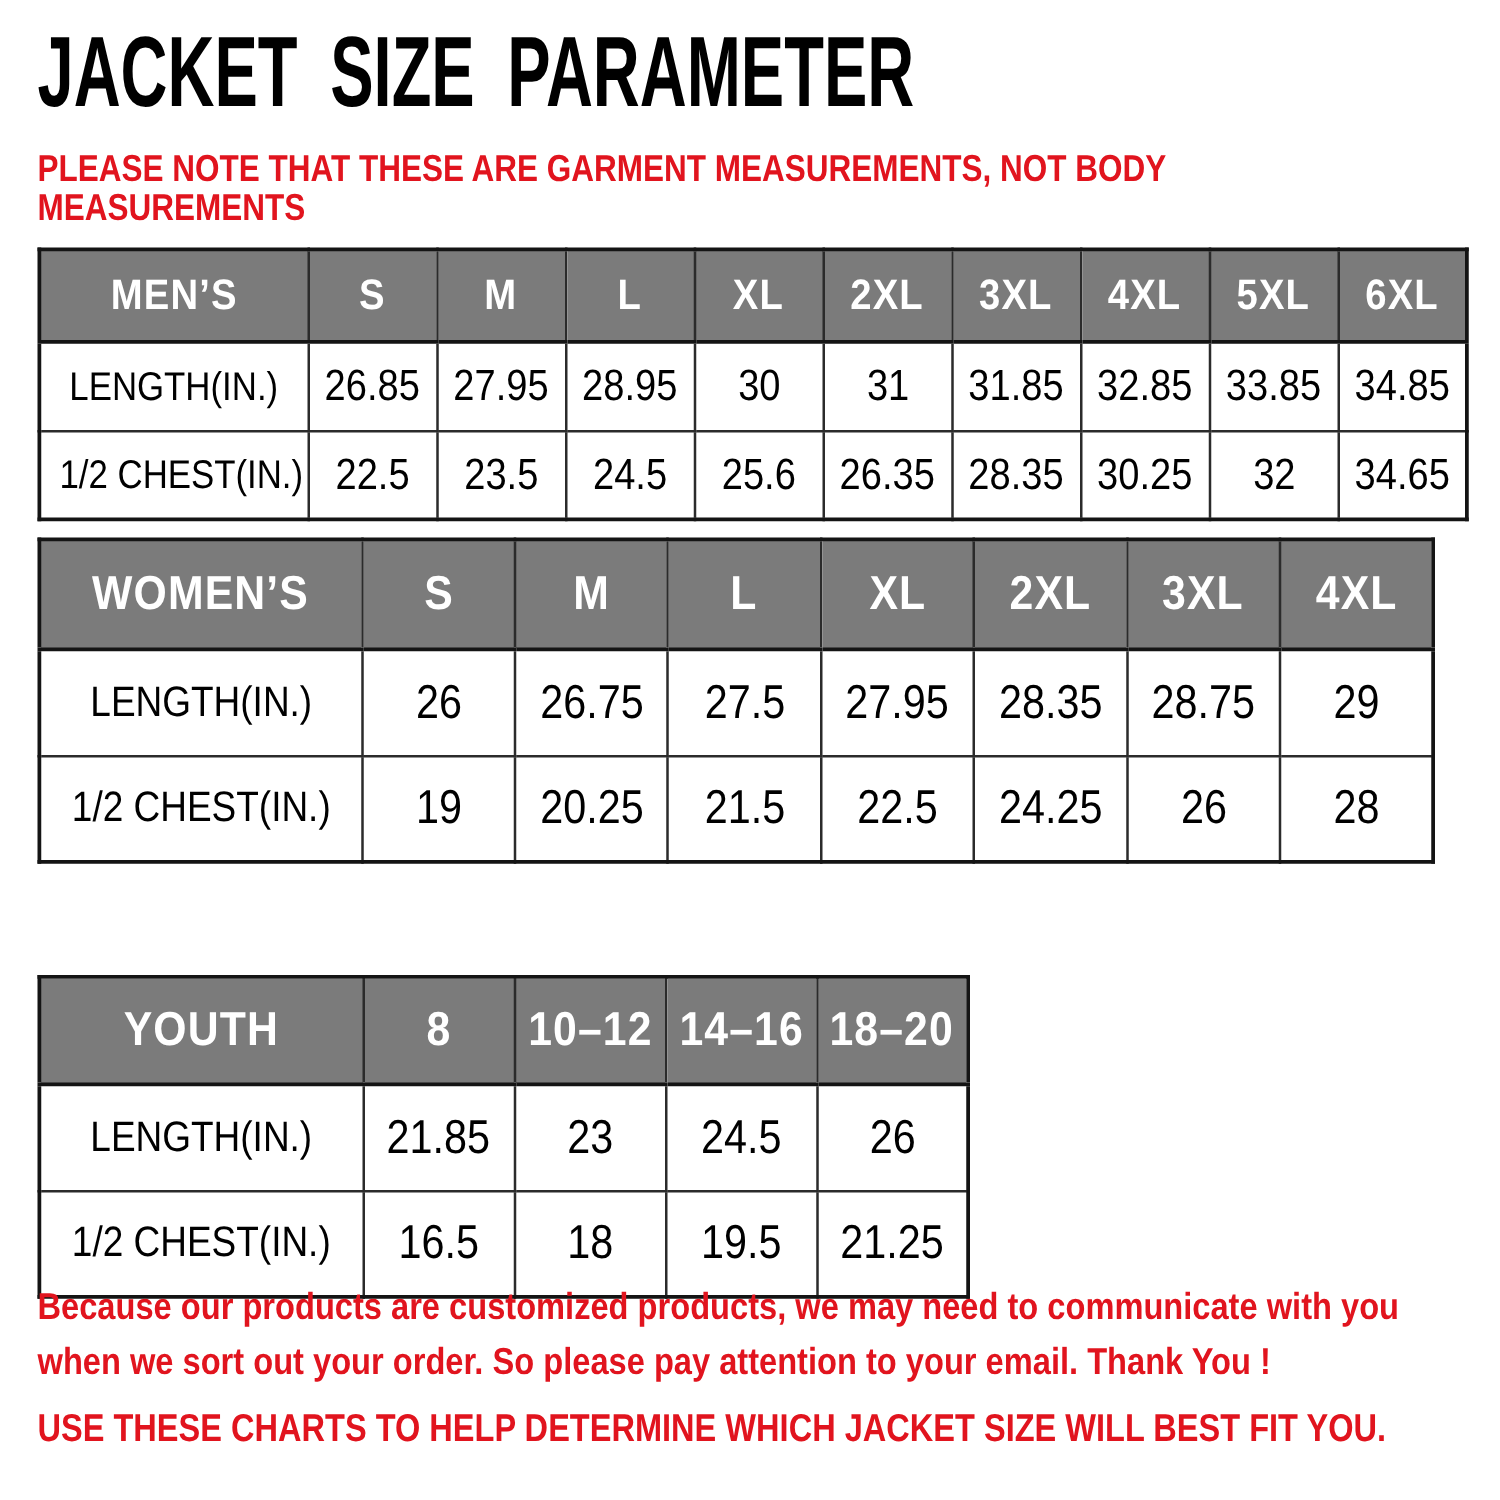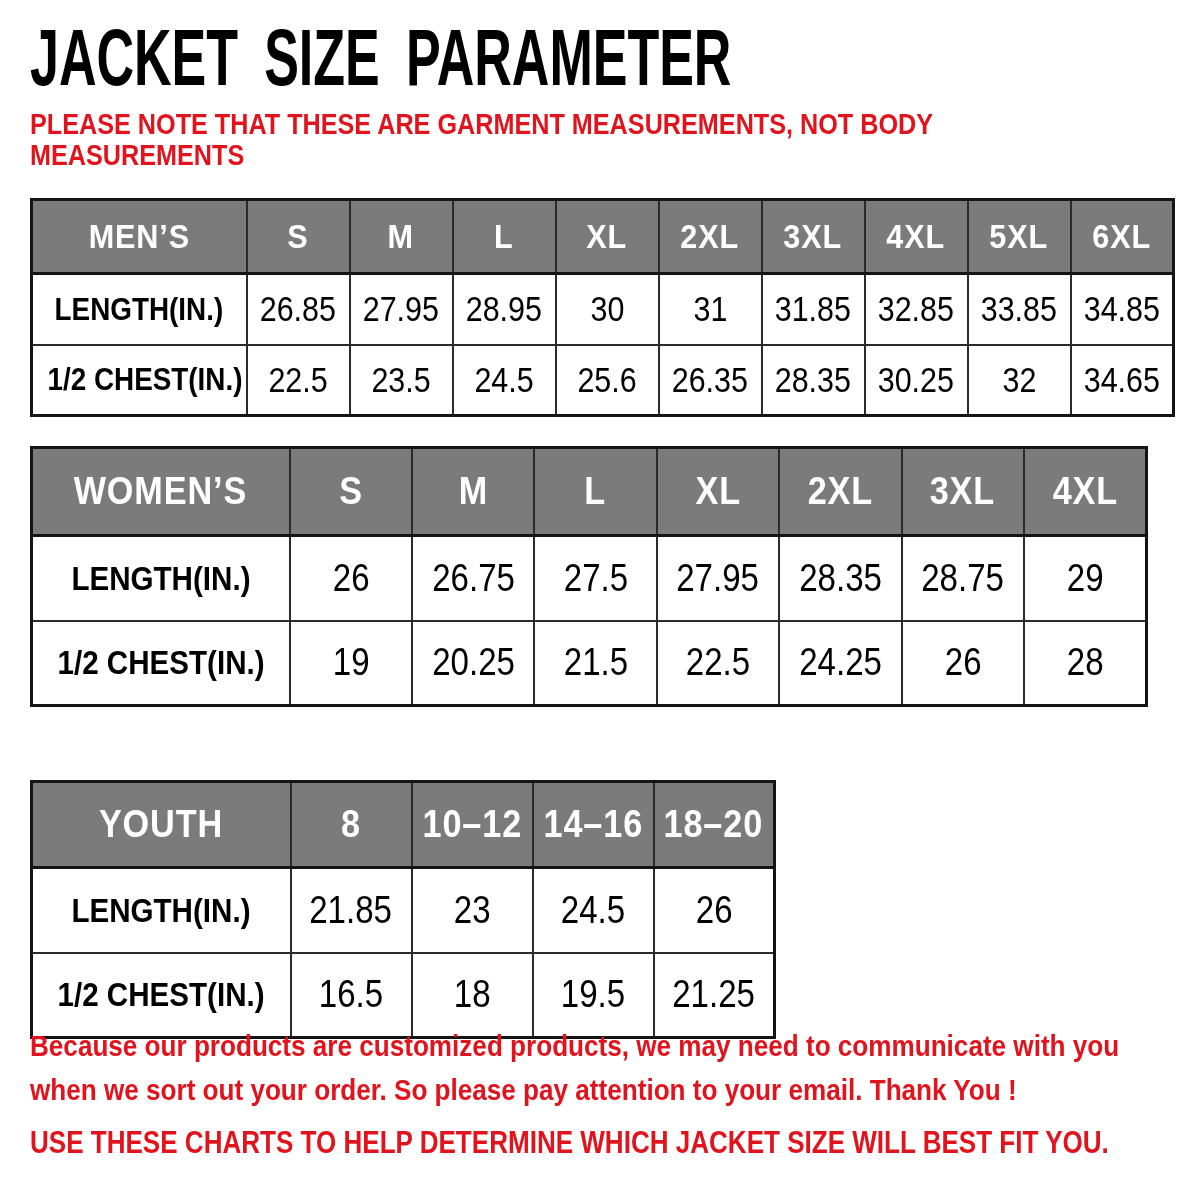--- a/index.html
+++ b/index.html
@@ -22,21 +22,21 @@
     font-size: 80px; line-height: 84px;
     font-weight: bold; color: #000;
     white-space: nowrap;
     word-spacing: 18px;
     transform: scaleX(0.65);
     transform-origin: left top;
     margin: 0;
   }
 
   
-  #note { left: 30px; top: 108px; color: var(--red); }
+  #note { left: 30px; top: 120px; color: var(--red); }
   #note .line {
     display: block;
     font-size: 30px; line-height: 31px; font-weight: bold;
     white-space: nowrap;
     transform: scaleX(0.84);
     transform-origin: left top;
   }
 
   
   table {
@@ -53,41 +53,41 @@
     padding: 0;
     color: #000;
     overflow: hidden;
   }
   thead th {
     background: var(--gray);
     color: #ffffff;
     font-weight: bold;
     border-bottom: 3px solid var(--dark);
   }
-  td.rowlabel { font-weight: bold; }
+  td.rowlabel { font-weight: normal; }
   .cx {
     display: inline-block;
     transform: scaleX(0.87);
     transform-origin: center center;
     white-space: nowrap;
   }
   thead .cx { transform: scaleX(0.9); letter-spacing: 1px; }
 
   
   #mens { left: 30px; top: 198px; width: 1144px; }
   #mens col { width: 103px; }
   #mens col.first { width: 215px; }
   #mens thead tr { height: 74px; }
   #mens tbody tr { height: 71px; }
   #mens thead .cx { font-size: 34px; }
   #mens td .cx { font-size: 35px; }
   #mens td.rowlabel .cx { font-size: 32px; }
 
   
-  #womens { left: 30px; top: 446px; width: 1118px; }
+  #womens { left: 30px; top: 430px; width: 1118px; }
   #womens col { width: 121px; }
   #womens col.first { width: 255px; }
   #womens thead tr { height: 88px; }
   #womens tbody tr { height: 85px; }
   #womens thead .cx { font-size: 38px; }
   #womens td .cx { font-size: 38px; }
   #womens td.rowlabel .cx { font-size: 34px; }
 
   
   #youth { left: 30px; top: 780px; width: 743px; }

